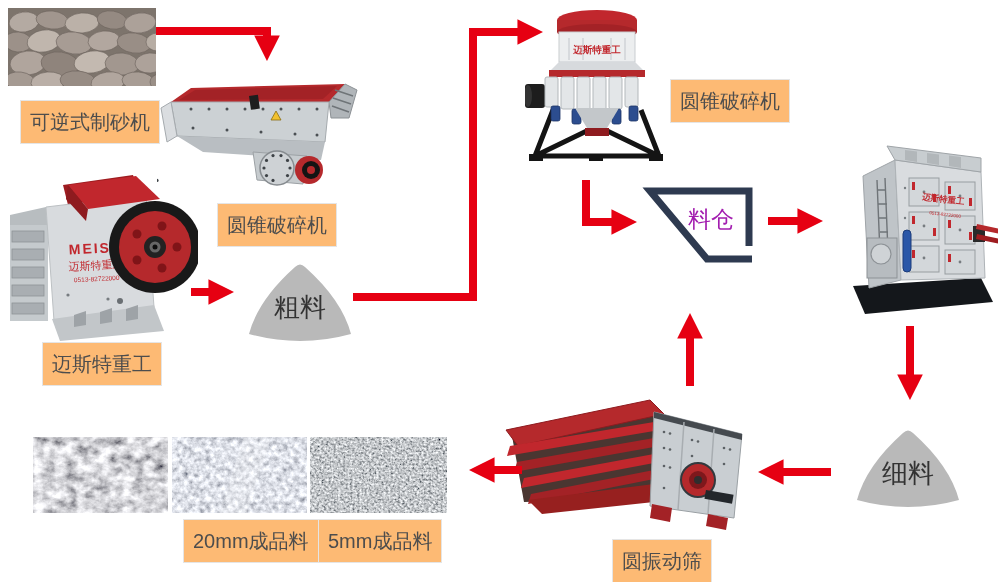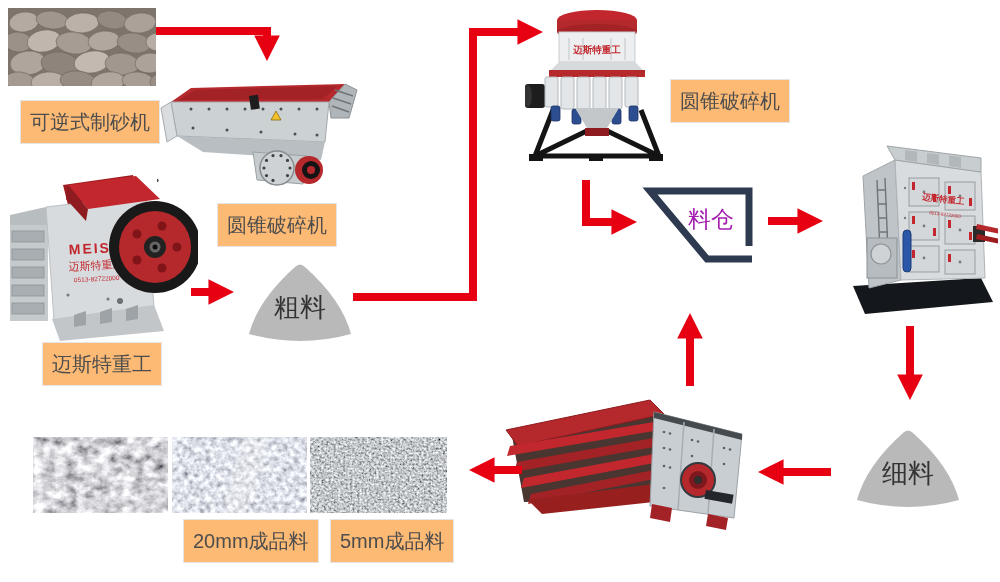--- a/index.html
+++ b/index.html
@@ -265,20 +265,21 @@
         <circle cx="190" cy="98" r="1.3"></circle>
         <circle cx="222" cy="104" r="1.3"></circle>
     </g>
     <circle cx="196" cy="84" r="17" fill="#b5292c" stroke="#33393e" stroke-width="2"></circle>
     <circle cx="196" cy="84" r="9" fill="#7e181c"></circle>
     <circle cx="196" cy="84" r="4" fill="#2e2e2e"></circle>
     <rect x="204" y="94" width="28" height="9" fill="#23272b" transform="rotate(10 204 94)"></rect>
     <polygon points="150,108 170,112 168,126 148,122" fill="#a32226"></polygon>
     <polygon points="206,118 226,122 224,134 204,130" fill="#a32226"></polygon>
   </svg>
+  <div class="label" style="left:612px;top:539px">圆振动筛</div>
 
   <svg class="abs" style="left:33px;top:437px" width="135" height="76" viewBox="0 0 135 76">
     <defs>
       <filter id="agg1" x="0" y="0" width="100%" height="100%">
         <feTurbulence type="fractalNoise" baseFrequency="0.09 0.11" numOctaves="4" seed="3"></feTurbulence>
         <feColorMatrix type="saturate" values="0"></feColorMatrix>
         <feComponentTransfer>
           <feFuncR type="linear" slope="1.9" intercept="-0.28"></feFuncR>
           <feFuncG type="linear" slope="1.9" intercept="-0.28"></feFuncG>
           <feFuncB type="linear" slope="1.9" intercept="-0.25"></feFuncB>
@@ -316,21 +317,21 @@
           <feFuncG type="linear" slope="1.7" intercept="-0.28"></feFuncG>
           <feFuncB type="linear" slope="1.7" intercept="-0.26"></feFuncB>
           <feFuncA type="linear" slope="0" intercept="1"></feFuncA>
         </feComponentTransfer>
       </filter>
     </defs>
     <rect width="137" height="76" fill="#6e7276"></rect>
     <rect width="137" height="76" filter="url(#agg3)"></rect>
   </svg>
   <div class="label" style="left:183px;top:519px">20mm成品料</div>
-  <div class="label" style="left:330px;top:519px">5mm成品料</div>
+  <div class="label" style="left:318px;top:519px">5mm成品料</div>
 
   <svg class="abs" style="left:0;top:0" width="1000" height="582" viewBox="0 0 1000 582">
     <defs>
       <marker id="ah" viewBox="0 0 10 10" refX="1" refY="5" markerWidth="3.2" markerHeight="3.2" orient="auto" markerUnits="strokeWidth">
         <path d="M0,0 L10,5 L0,10 Z" fill="#e60012"></path>
       </marker>
     </defs>
     <polyline points="749,246 749,191 650,191 707,259 752,259" fill="none" stroke-width="7" stroke="#2e3a50"></polyline>
     <g fill="none" stroke-width="8" marker-end="url(#ah)">
       <path d="M156,31 H267 V38" stroke="#e60012"></path>

